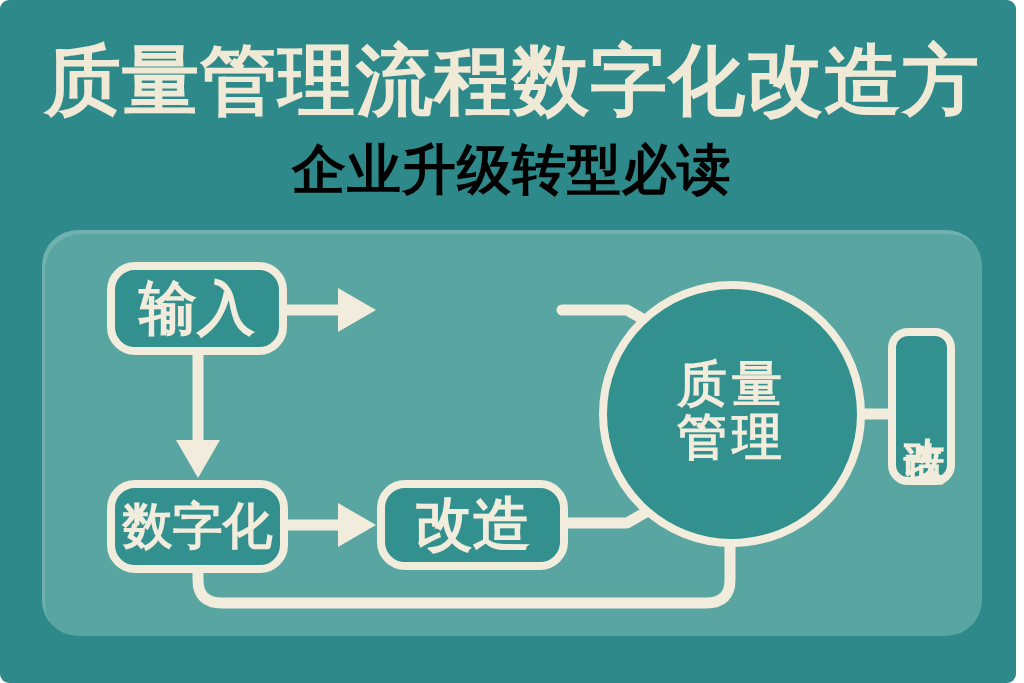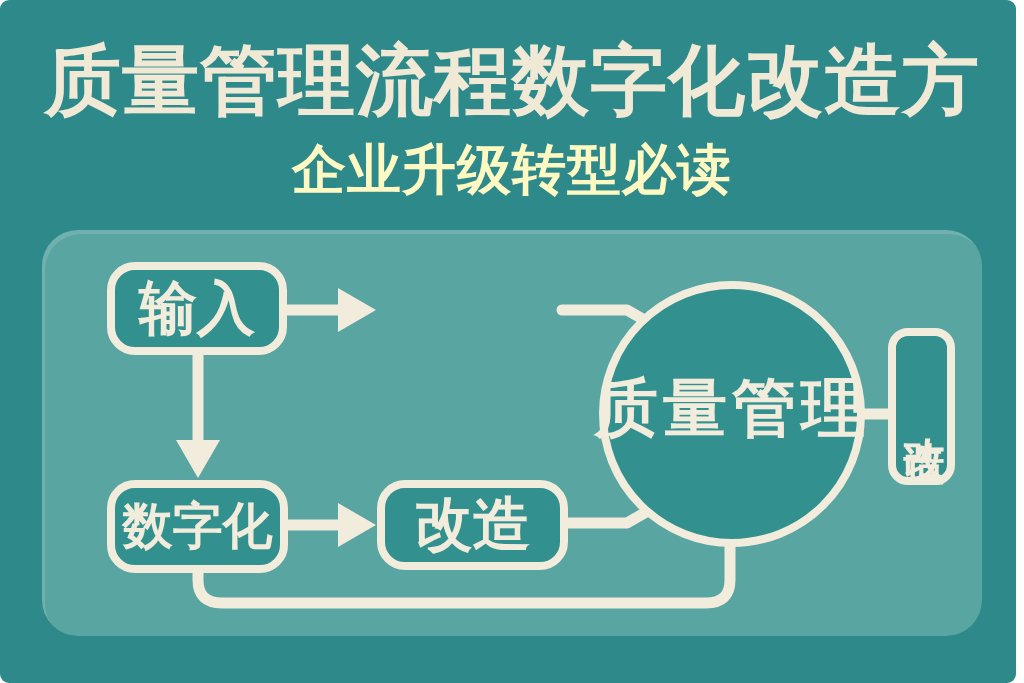--- a/index.html
+++ b/index.html
@@ -21,21 +21,21 @@
     color:#EFE9D6;
     margin:0;
     white-space:nowrap;
   }
   .subtitle{
     position:absolute;
     left:0;top:134px;width:1024px;
     text-align:center;
     font-size:54px;
     letter-spacing:1px;
-    color:#fef9c3;
+    color:#000000;
     margin:0;
     white-space:nowrap;
   }
   .panel{
     position:absolute;
     left:42px;top:230px;
     width:940px;height:406px;
     background:#59A5A2;
     border-radius:36px;
     box-shadow:inset 3px 4px 0 rgba(255,255,255,0.14);
@@ -57,21 +57,22 @@
     z-index:3;
   }
   .node-box{border-radius:28px;}
   .node-input        {left:107px;top:262px;width:180px;height:93px;font-size:58px;text-align:center;}
   .node-process      {left:377px;top:262px;width:188px;height:93px;font-size:58px;}
   .node-digital      {left:107px;top:480px;width:181px;height:93px;font-size:50px;text-align:right;}
   .node-transform    {left:377px;top:480px;width:191px;height:90px;font-size:58px;}
   .node-circle{
     left:599px;top:281px;width:266px;height:266px;
     border-radius:50%;
-    font-size:64px;
+    flex-direction:column;
+    font-size:50px;
     line-height:1.06;
     letter-spacing:5px;
     text-align:left;
   }
   .node-side{
     left:888px;top:328px;width:67px;height:157px;
     border-radius:20px;
     flex-direction:column;
     font-size:44px;
     line-height:1.25;

